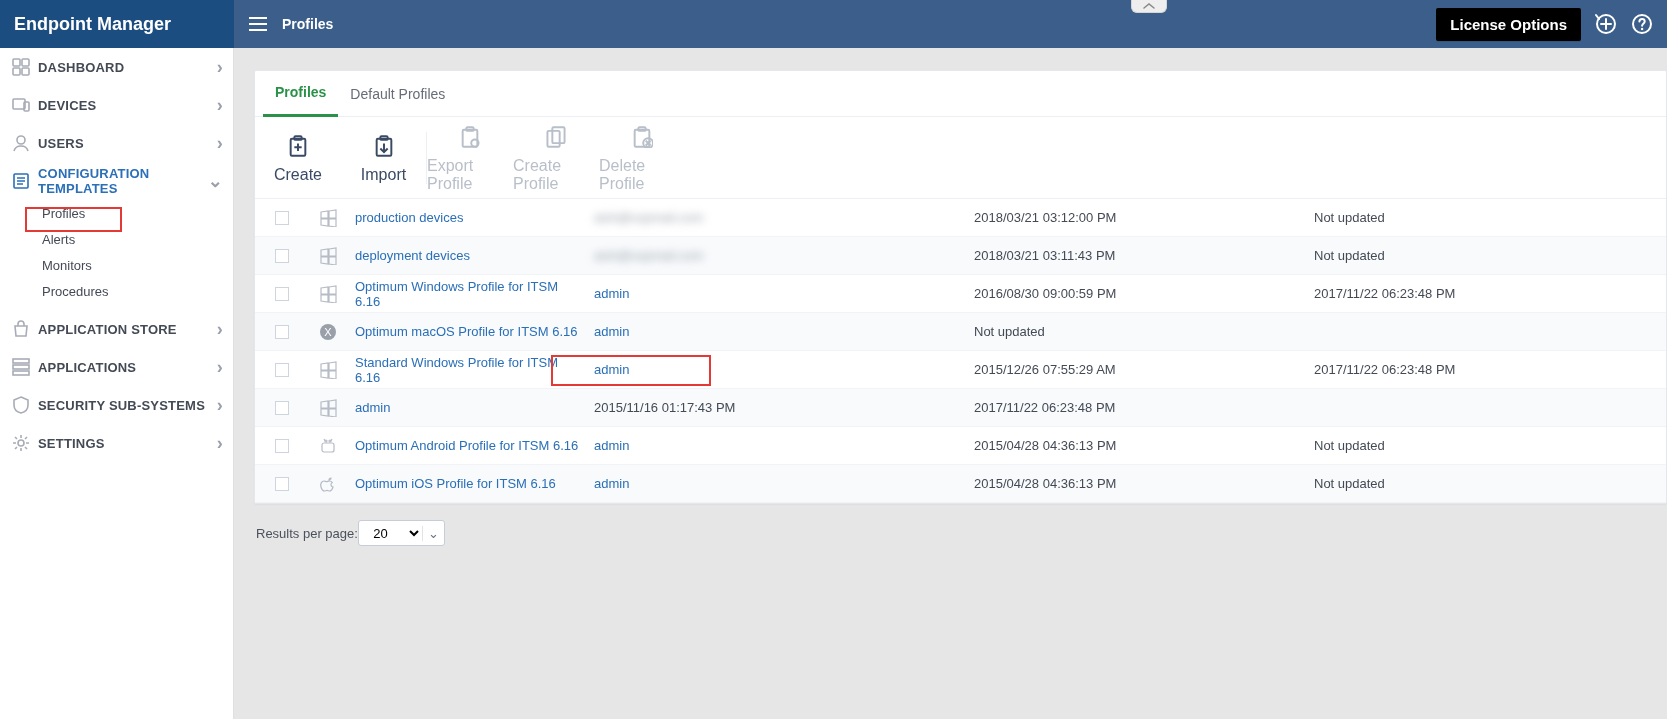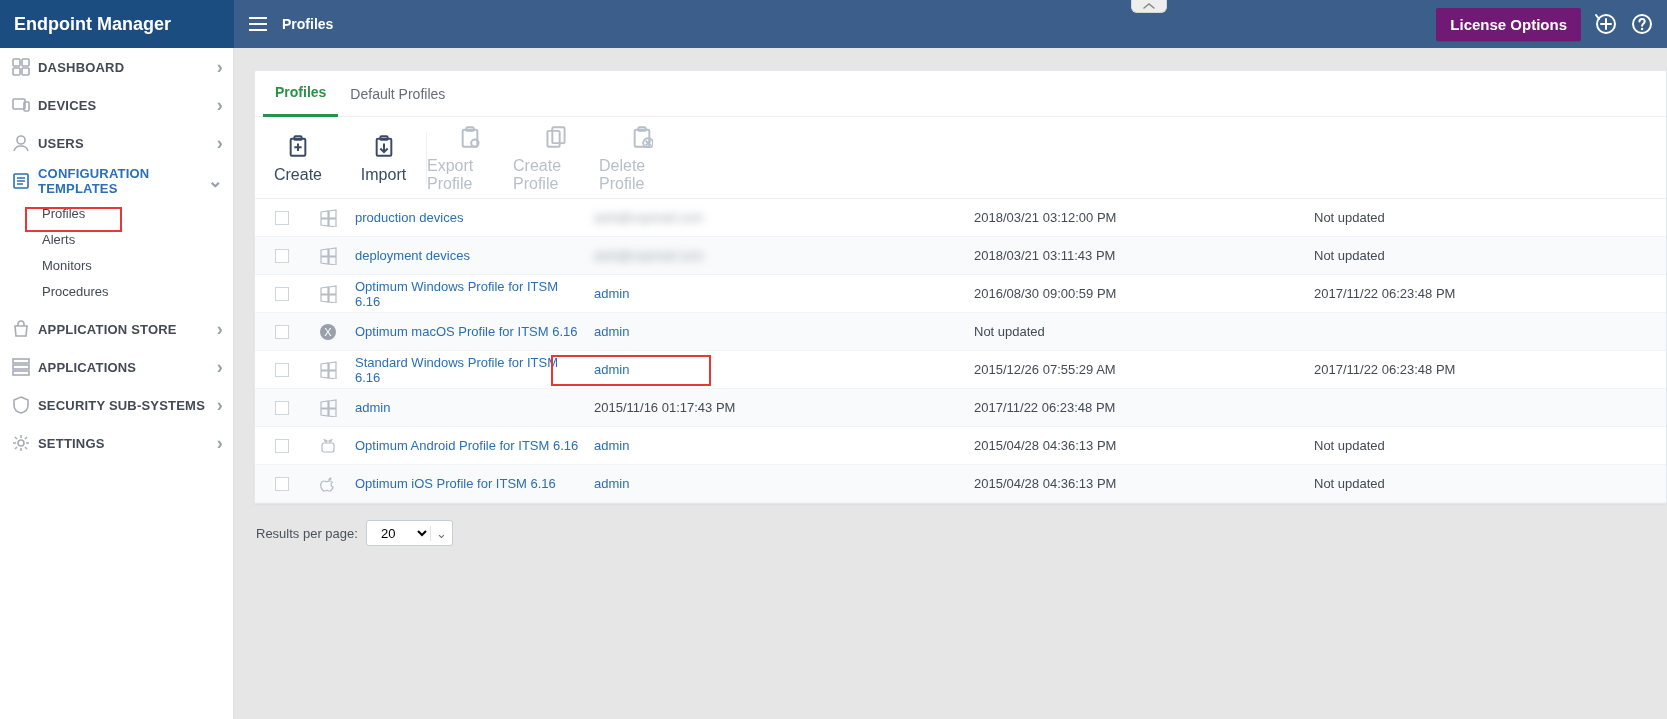--- a/index.html
+++ b/index.html
@@ -35,21 +35,21 @@
 
   
   .topbar {
     position: absolute; left: 234px; right: 0; top: 0; height: 48px; background: #3b5f8a;
     display: flex; align-items: center; color: #fff;
   }
   .topbar .hamburger { width: 48px; display: flex; justify-content: center; cursor: pointer; }
   .topbar .crumb { font-size: 14px; font-weight: 600; }
   .topbar .spacer { flex: 1; }
   .topbar .license-btn {
-    background: #701a75; color: #fff; padding: 8px 14px; border-radius: 2px; font-size: 15px; font-weight: 600; margin-right: 14px; cursor: pointer;
+    background: #000000; color: #fff; padding: 8px 14px; border-radius: 2px; font-size: 15px; font-weight: 600; margin-right: 14px; cursor: pointer;
     box-shadow: 0 1px 0 rgba(0,0,0,.1);
   }
   .topbar .top-icon { margin-right: 14px; cursor: pointer; display: inline-flex; align-items: center; }
   .topbar .tab-handle {
     position: absolute; top: -1px; left: 50%; transform: translateX(180px);
     width: 36px; height: 14px; background: #eee; border: 1px solid #d6d6d6; border-top: none;
     border-bottom-left-radius: 6px; border-bottom-right-radius: 6px; display: flex; align-items: center; justify-content: center; cursor: pointer;
   }
 
   
@@ -85,23 +85,23 @@
   .muted { color: #444a55; }
   .os-cell { display: flex; align-items: center; justify-content: center; }
   .chk-wrap { display: flex; align-items: center; justify-content: center; }
   input[type="checkbox"].chk { width: 14px; height: 14px; border: 1px solid #cfd5df; appearance: none; background: #fff; }
   input[type="checkbox"].chk:checked { background: #2a6fb7; }
 
   .blur { filter: blur(4px); color: #9aa0aa; }
 
   .red-box-row-name { position: absolute; left: 317px; top: 307px; width: 160px; height: 31px; border: 2px solid #e53935; pointer-events: none; }
 
-  .pager { display: flex; align-items: center; gap: 8px; margin: 16px 0 0 2px; font-size: 13px; color: #4b515c; }
+  .pager { display: flex; align-items: center; gap: 0; margin: 16px 0 0 2px; font-size: 13px; color: #4b515c; }
   .select-wrap { display: inline-flex; align-items: center; border: 1px solid #c7cdd6; border-radius: 3px; padding: 0 0 0 10px; height: 26px; background: #fff; }
-  .select-wrap select { border: none; background: transparent; font-size: 13px; padding-right: 18px; outline: none; }
+  .select-wrap select { border: none; background: transparent; font-size: 13px; padding-right: 18px; outline: none; text-align: center; }
   .select-wrap .caret { width: 22px; text-align: center; border-left: 1px solid #dfe3ea; color: #6a7280; }
 </style>
 </head>
 <body>
 
 <div class="brand">
   <span>Endpoint Manager</span>
 </div>
 
 <div class="sidebar">

